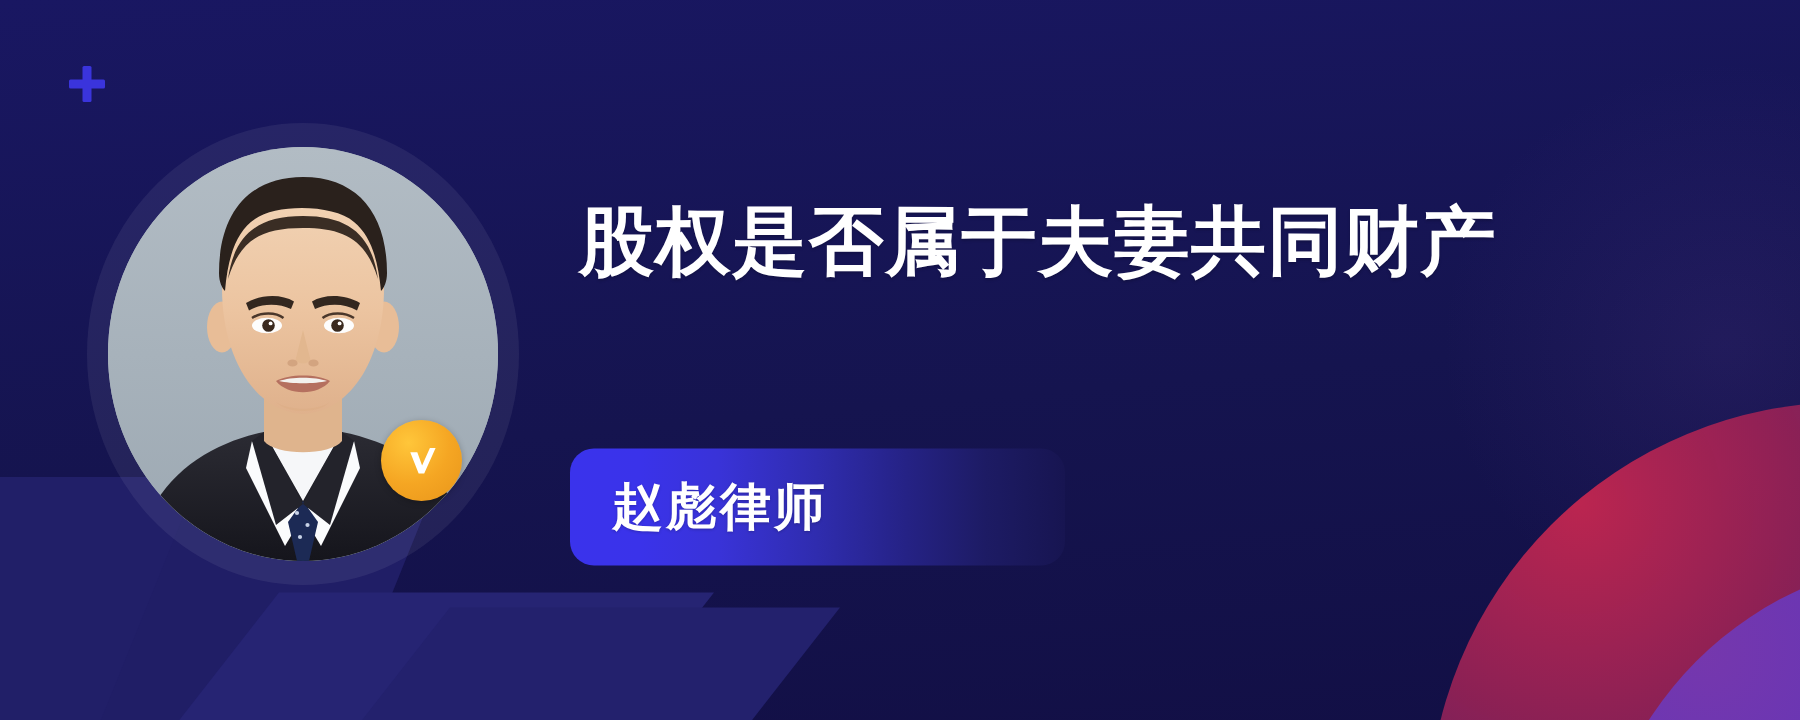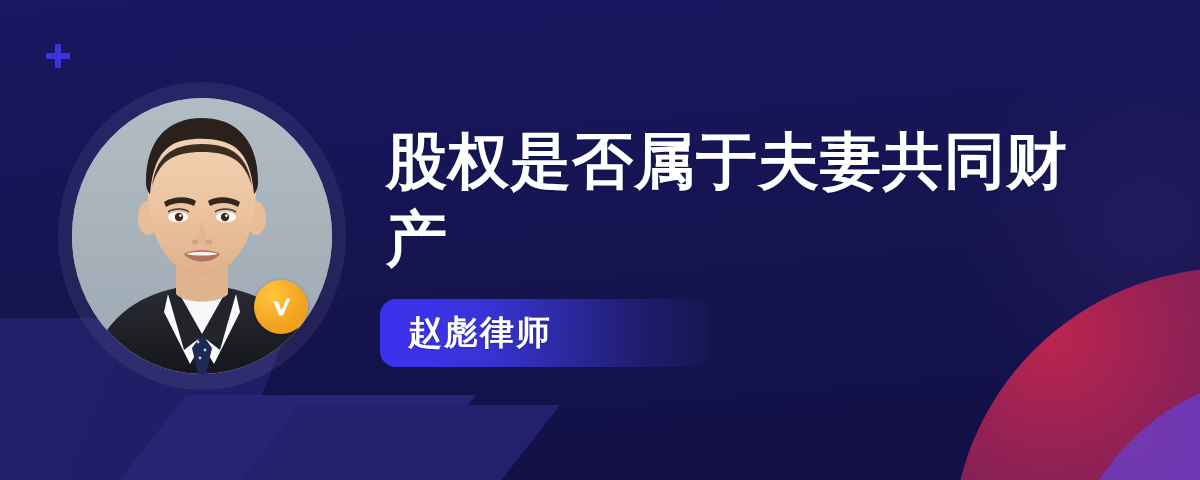--- a/index.html
+++ b/index.html
@@ -194,34 +194,34 @@
   }
   .verified-badge svg { display: block; }
 
   
   .headline {
     position: absolute;
     left: 386px;
     top: 122px;
     width: 700px;
     color: #ffffff;
-    font-size: 61px;
+    font-size: 50px;
     line-height: 78px;
     font-weight: 700;
     letter-spacing: 1px;
     text-shadow: 0 1px 2px rgba(0,0,0,0.18);
   }
 
   
   .name-button {
     position: absolute;
     left: 380px;
     top: 299px;
     width: 330px;
-    height: 68px;
+    height: 78px;
     border: none;
     border-radius: 16px;
     padding: 0 0 0 28px;
     text-align: left;
     color: #ffffff;
     font-family: "Liberation Sans", "DejaVu Sans", sans-serif;
     font-size: 34px;
     font-weight: 700;
     letter-spacing: 2px;
     cursor: pointer;

